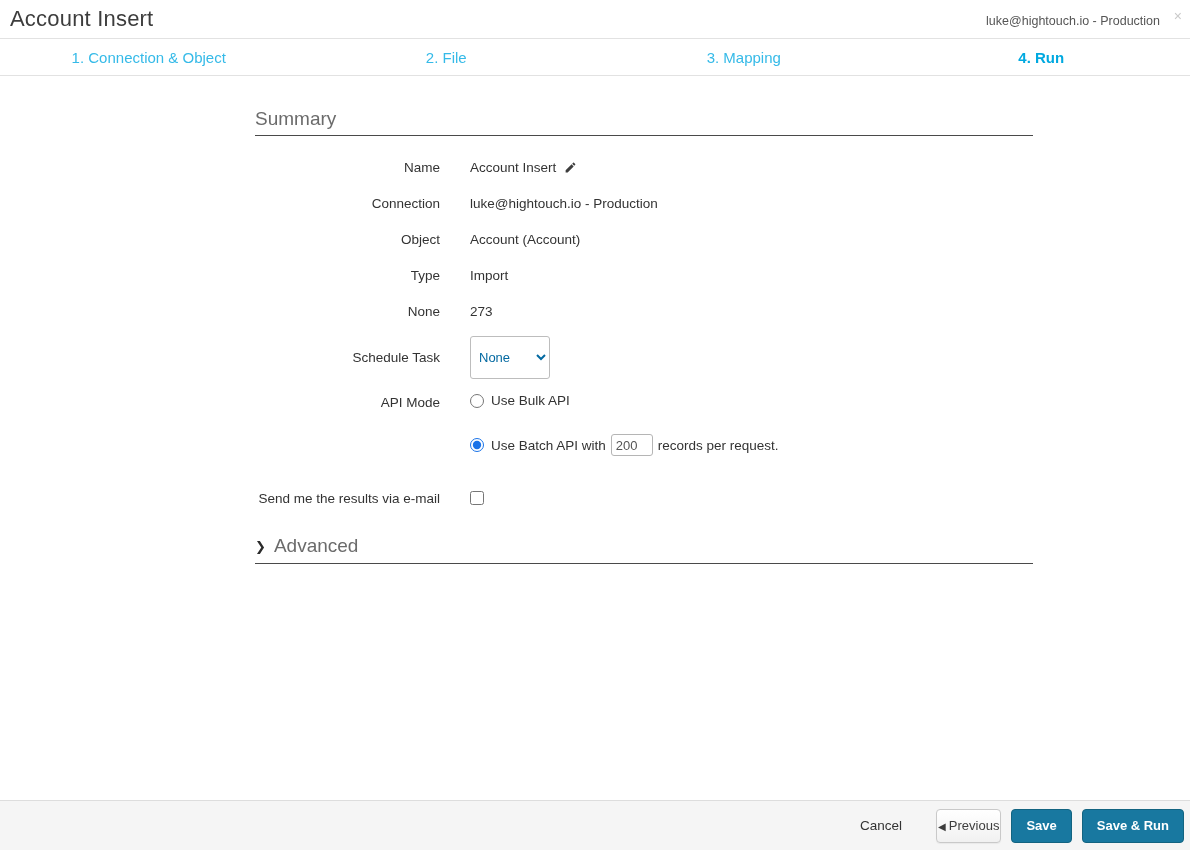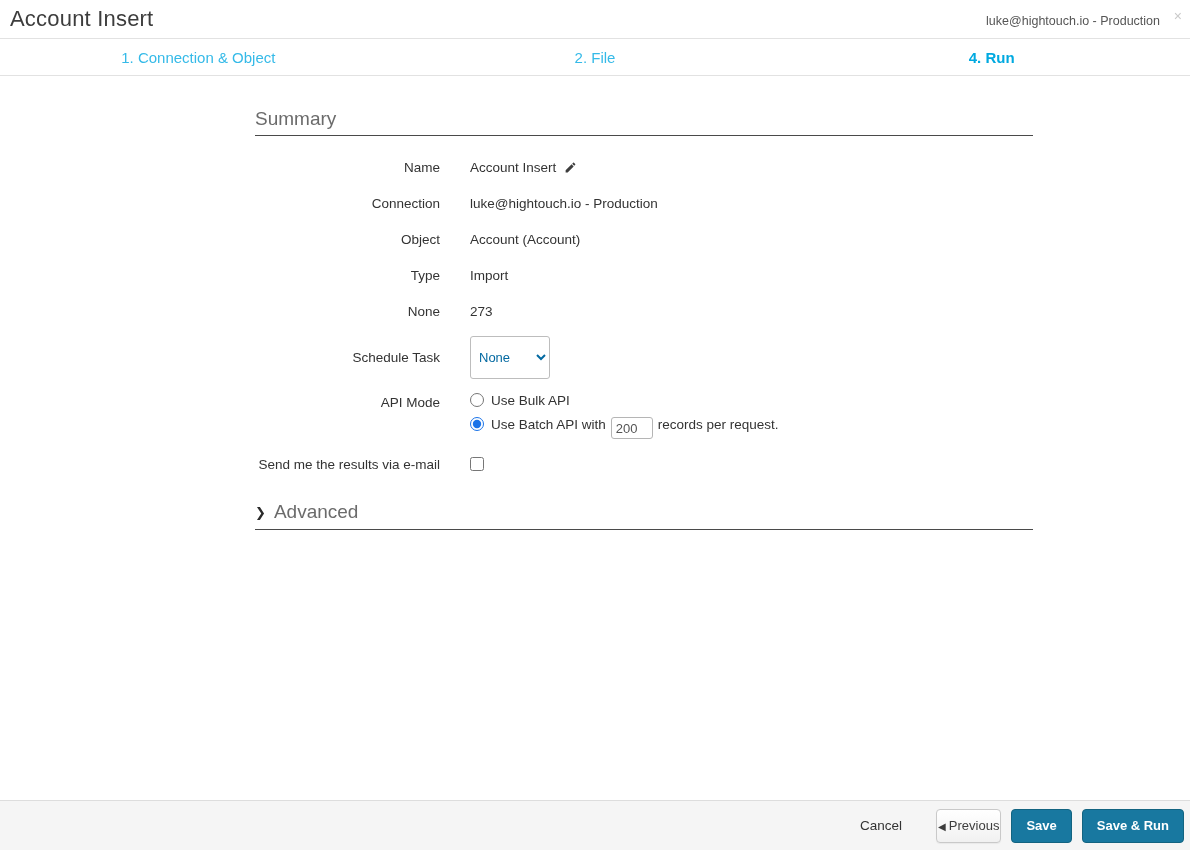--- a/index.html
+++ b/index.html
@@ -31,25 +31,25 @@
   .flabel { width:185px; text-align:right; font-size:13.5px; color:#333; flex:none; }
   .fvalue { margin-left:30px; font-size:13.5px; color:#333; display:flex; align-items:center; }
   .pencil { margin-left:8px; cursor:pointer; display:inline-flex; }
   .pencil svg { width:13px; height:13px; fill:#3d3d3d; }
 
   select.schedule { width:80px; height:43px; font-size:13px; color:#0369a1;
     border:1px solid #bdbdbd; border-radius:3px; background:#fff; padding:12px 4px;
     font-family:"Liberation Sans","DejaVu Sans",sans-serif; }
 
   .radio-stack { display:flex; flex-direction:column; gap:9px; margin-left:30px; }
-  .radio-line { display:flex; font-size:13.5px; color:#333; }
+  .radio-line { display:flex; align-items:center; font-size:13.5px; color:#333; }
   .radio-line input[type=radio] { width:14px; height:14px; margin-right:7px;
     accent-color:#1a73e8; cursor:pointer; }
   .batch-input { width:42px; height:22px; border:1px solid #b5b5b5; border-radius:3px;
-    font-size:13px; color:#555; padding:8px 4px; margin:0 5px;
+    font-size:13px; color:#555; padding:8px 4px; margin:17px 5px;
     font-family:"Liberation Sans","DejaVu Sans",sans-serif; }
   .email-row { margin-top:10px; }
   .email-row input[type=checkbox] { width:14px; height:14px; cursor:pointer;
     accent-color:#1a73e8; }
 
   .advanced { margin-top:26px; width:778px; border-bottom:1px solid #4a4a4a;
     padding-bottom:6px; display:flex; align-items:center; cursor:pointer; }
   .adv-chevron { font-size:13px; font-weight:700; color:#2b2b2b; margin-right:8px; }
   .adv-title { font-size:19px; font-weight:400; color:#6b6b6b; }
 
@@ -79,20 +79,21 @@
 
   <div class="header">
     <div class="page-title">Account Insert</div>
     <div class="header-right">luke@hightouch.io - Production</div>
     <div class="close-x">×</div>
   </div>
 
   <div class="steps">
     <div class="step">1. Connection &amp; Object</div>
     <div class="step">2. File</div>
+    <div class="step">3. Mapping</div>
     <div class="step active">4. Run</div>
   </div>
 
   <div class="content">
 
     <div class="section-head">
       <span class="section-title">Summary</span>
     </div>
 
     <div class="form">

